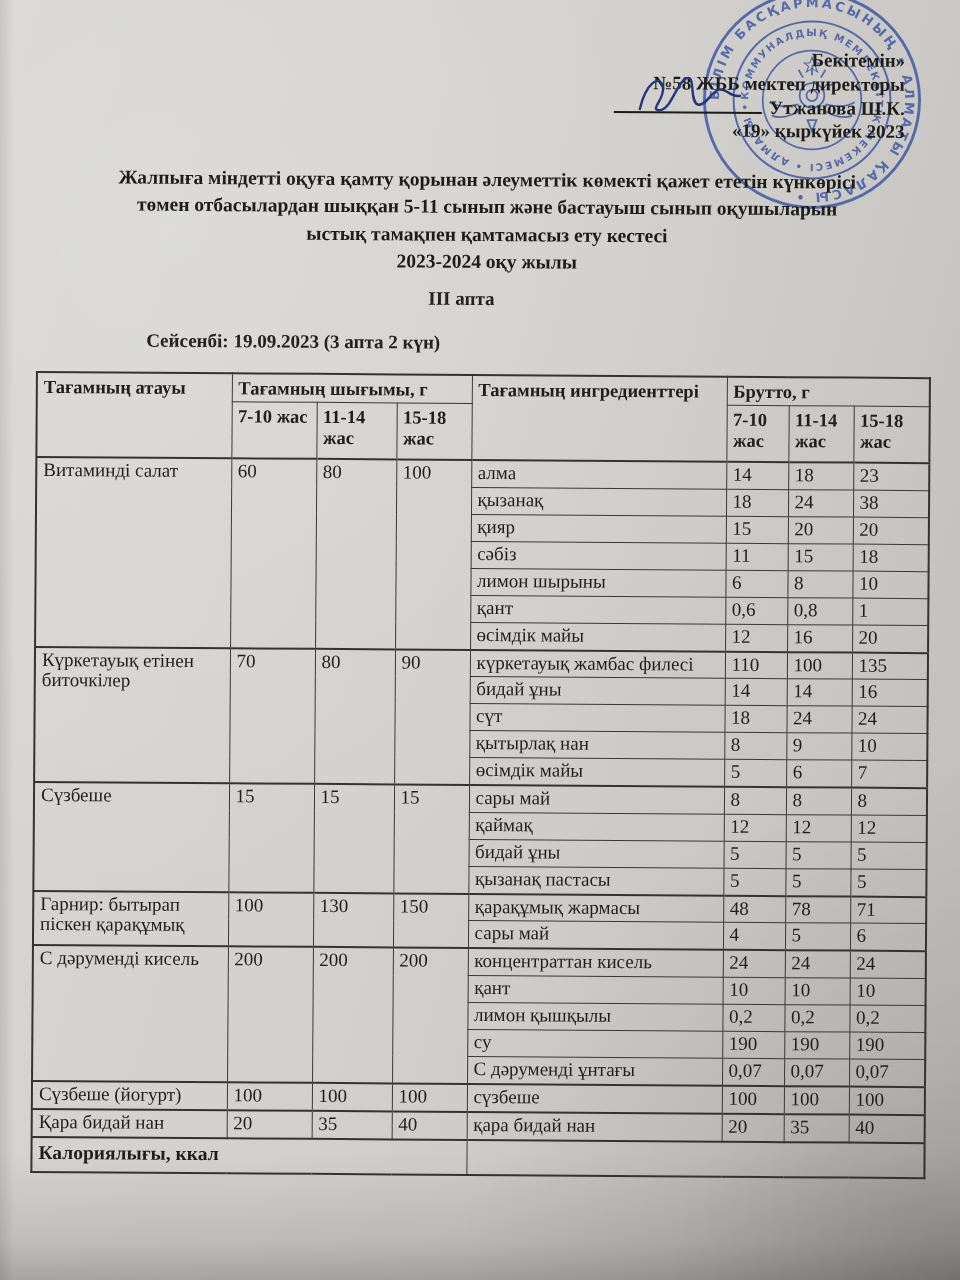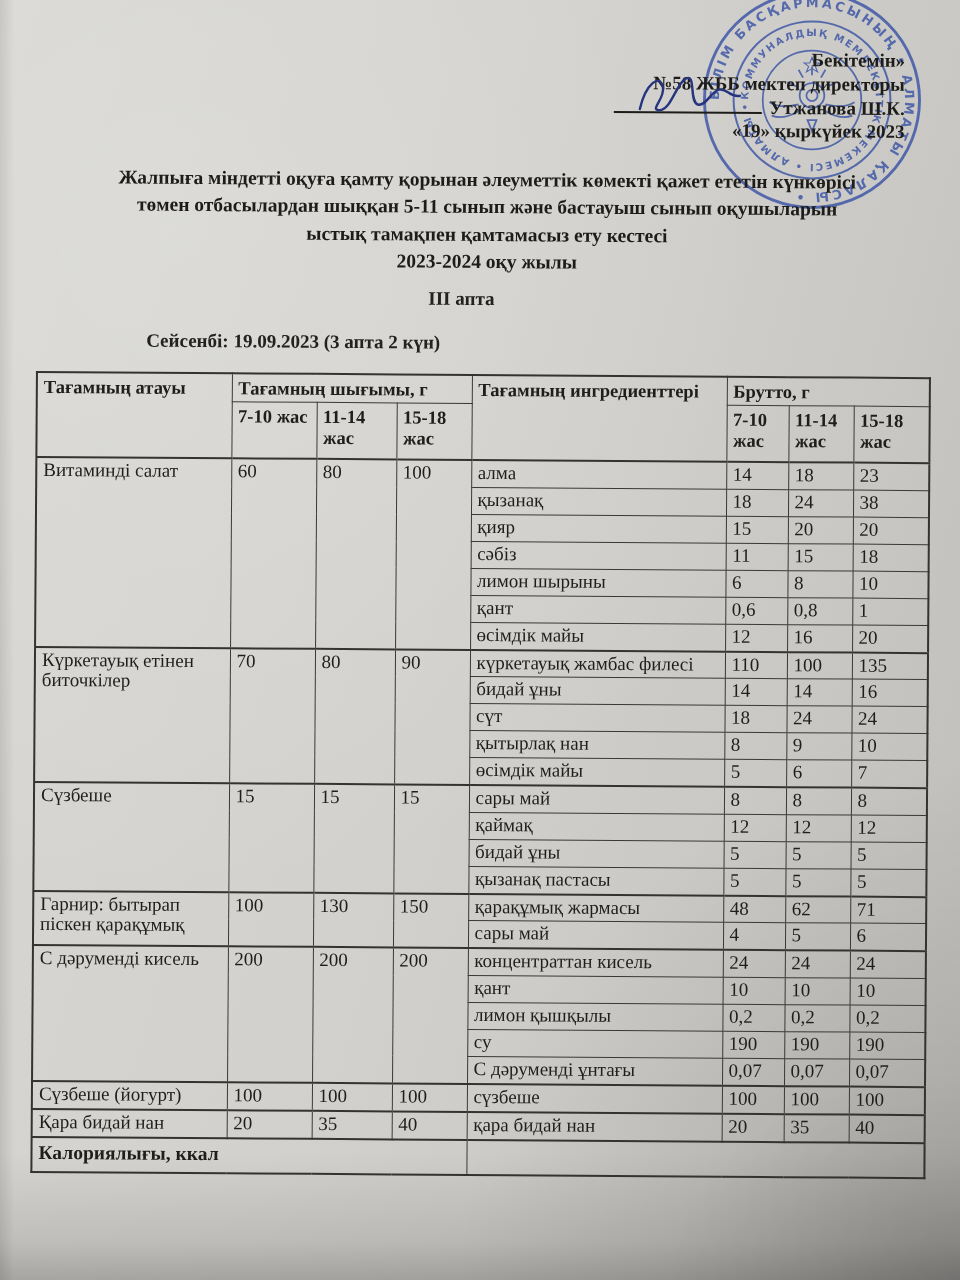--- a/index.html
+++ b/index.html
@@ -253,21 +253,21 @@
             <td class="c-num">5</td>
             <td class="c-num">5</td>
           </tr>
           <tr class="sec-first">
             <td class="c-dish" rowspan="2">Гарнир: бытырап піскен қарақұмық</td>
             <td class="c-num" rowspan="2">100</td>
             <td class="c-num" rowspan="2">130</td>
             <td class="c-num" rowspan="2">150</td>
             <td class="c-ing">қарақұмық жармасы</td>
             <td class="c-num">48</td>
-            <td class="c-num">62</td>
+            <td class="c-num">78</td>
             <td class="c-num">71</td>
           </tr>
           <tr>
             <td class="c-ing">сары май</td>
             <td class="c-num">4</td>
             <td class="c-num">5</td>
             <td class="c-num">6</td>
           </tr>
           <tr class="sec-first">
             <td class="c-dish" rowspan="5">С дәруменді кисель</td>

